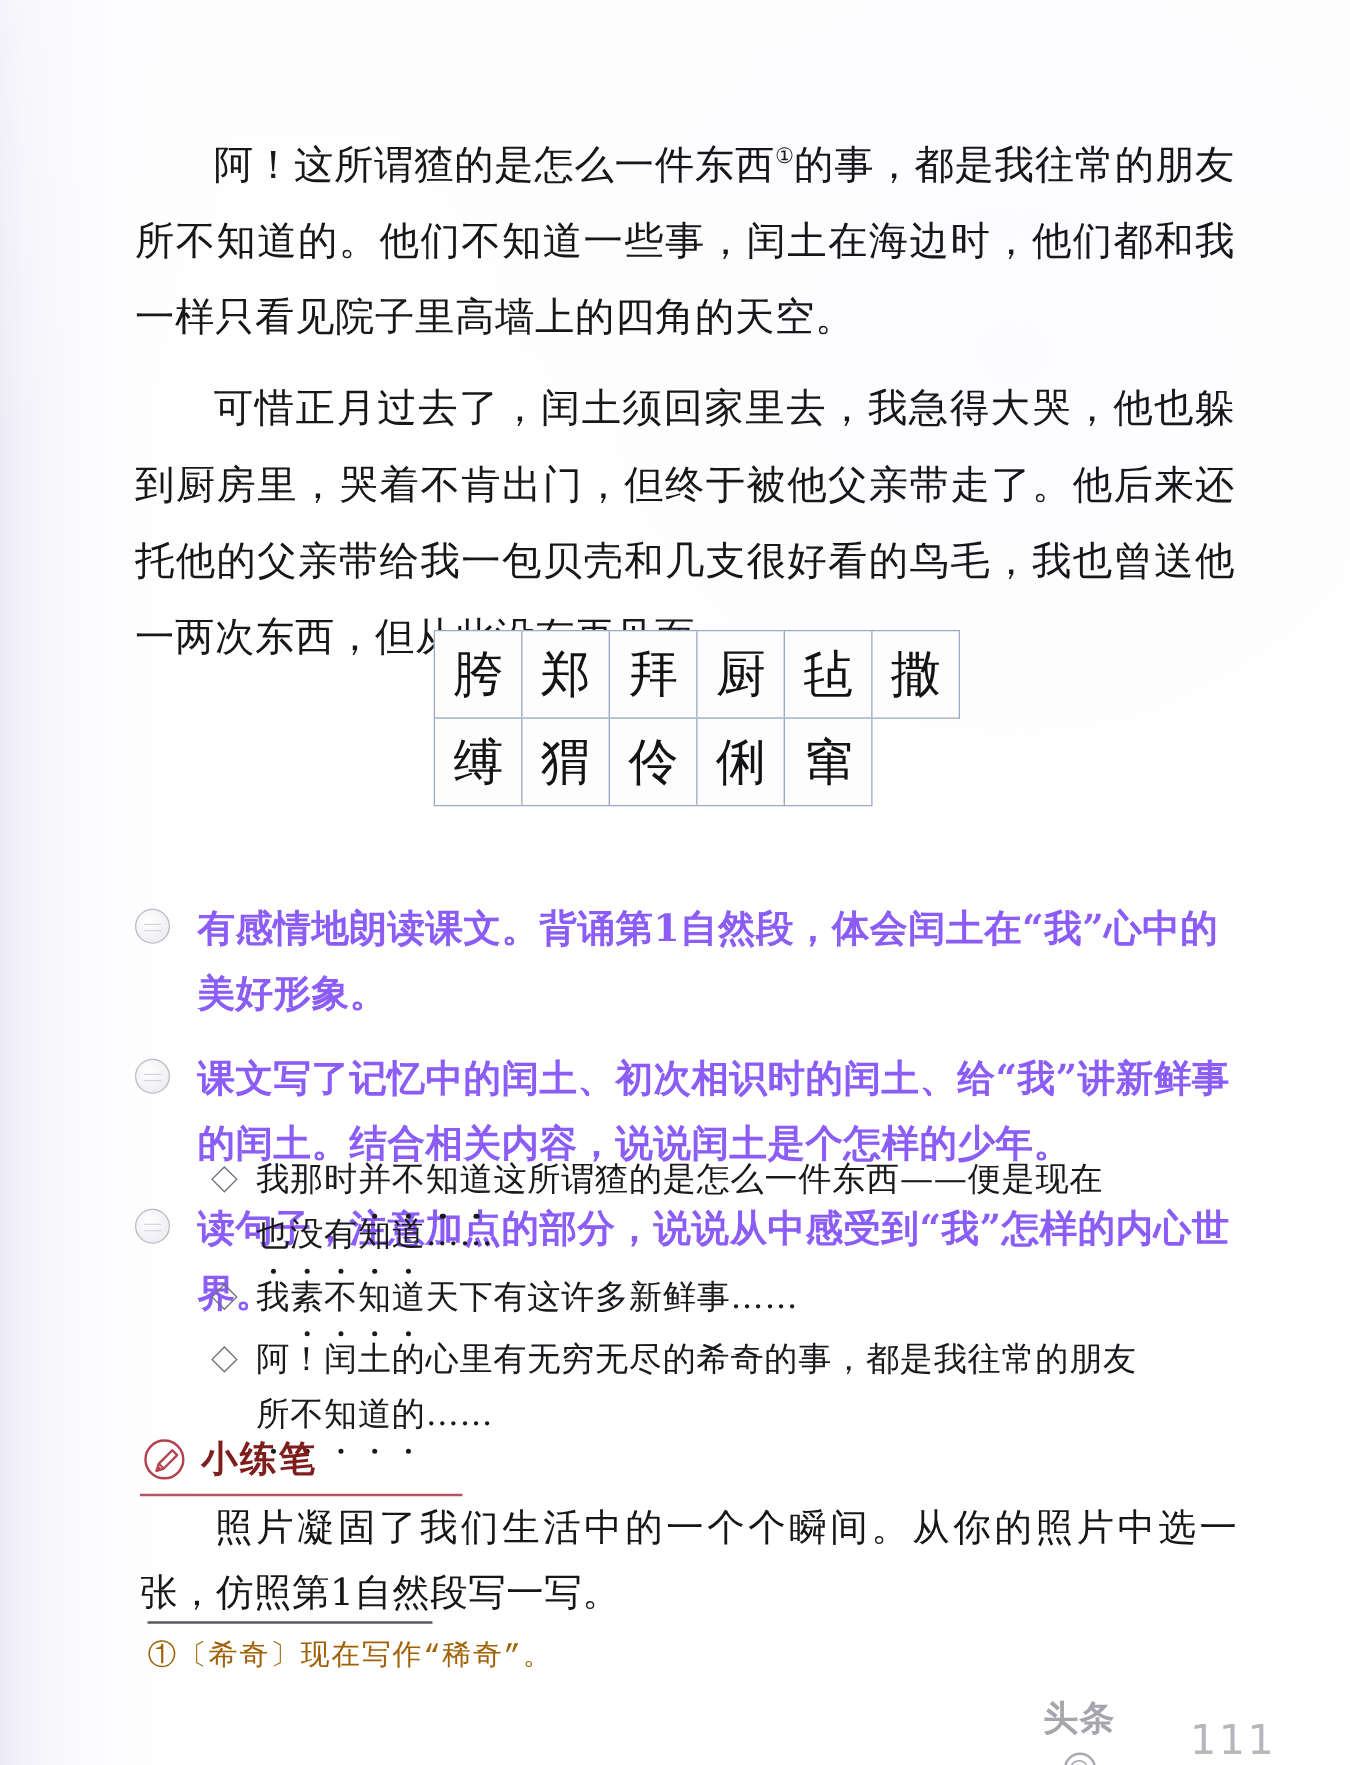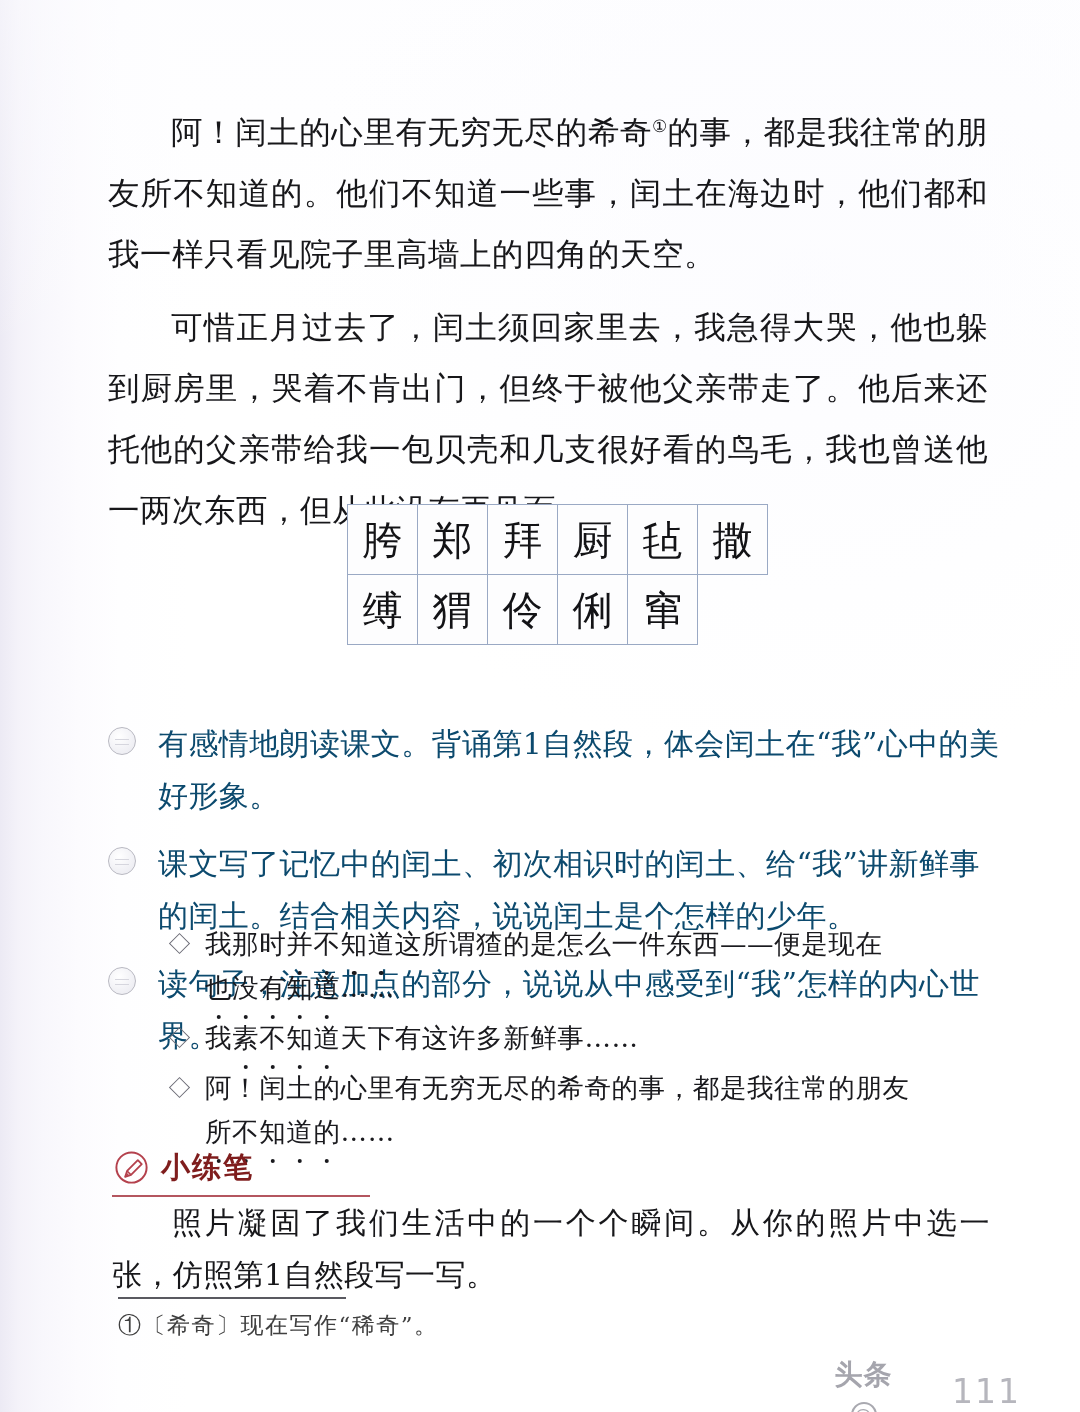--- a/index.html
+++ b/index.html
@@ -133,22 +133,23 @@
     content: "";
     position: absolute;
     left: 6px; top: 16px;
     width: 14px; height: 1.4px;
     background: #d6d6de;
   }
   .ex-text {
     font-size: 30px;
     line-height: 52px;
     letter-spacing: 0.4px;
-    color: #0c4a6e;
+    color: #8b5cf6;
     flex: 1 1 auto;
+    font-weight: bold;
   }
 
   
   #subitems {
     position: absolute;
     left: 172px;
     top: 922px;
     width: 830px;
   }
   .sub-item {
@@ -242,21 +243,22 @@
     height: 1.6px;
     background: #595960;
   }
   #footnote {
     position: absolute;
     left: 118px;
     top: 1307px;
     font-size: 23px;
     line-height: 36px;
     letter-spacing: 1.5px;
-    color: #404040;
+    color: #a16207;
+    font-family: Liberation Mono, monospace;
   }
 
   
   #watermark {
     position: absolute;
     left: 762px;
     top: 1356px;
     font-size: 28px;
     letter-spacing: 1px;
     color: #a9a9b0;
@@ -289,21 +291,21 @@
   }
 </style>
 </head>
 <body>
 
 <div id="page"></div>
 
 <div id="content">
 
   <div class="body-col" style="top:102px;">
-    <p class="para p1"><span>阿！闰土的心里有无穷无尽的希奇</span><sup class="fn">①</sup><span>的事，都是我往常的朋友所不知道的。他们不知道一些事，闰土在海边时，他们都和我一样只看见院子里高墙上的四角的天空。</span></p>
+    <p class="para p1"><span>阿！这所谓猹的是怎么一件东西</span><sup class="fn">①</sup><span>的事，都是我往常的朋友所不知道的。他们不知道一些事，闰土在海边时，他们都和我一样只看见院子里高墙上的四角的天空。</span></p>
     <p class="para p2">可惜正月过去了，闰土须回家里去，我急得大哭，他也躲到厨房里，哭着不肯出门，但终于被他父亲带走了。他后来还托他的父亲带给我一包贝壳和几支很好看的鸟毛，我也曾送他一两次东西，但从此没有再见面。</p>
   </div>
 
   <div id="charGrid">
     <div class="grid-row">
       <div class="grid-cell">胯</div>
       <div class="grid-cell">郑</div>
       <div class="grid-cell">拜</div>
       <div class="grid-cell">厨</div>
       <div class="grid-cell">毡</div>

